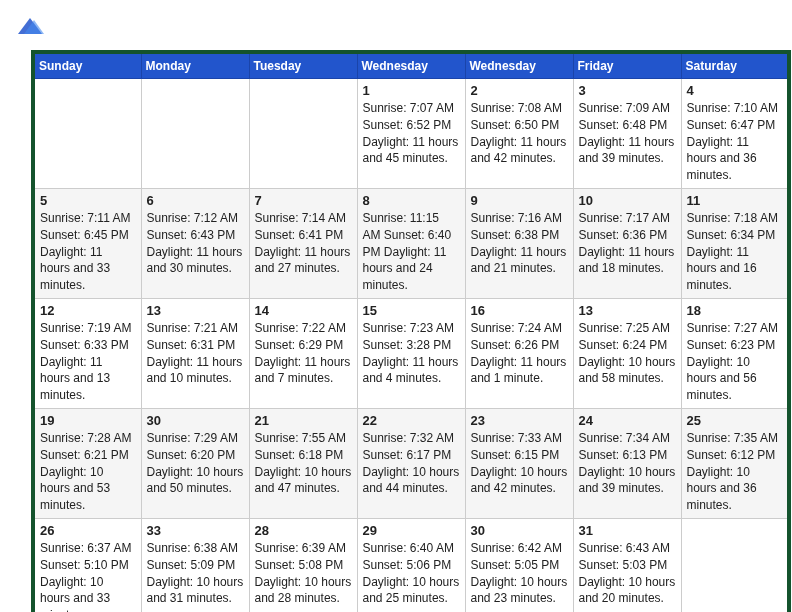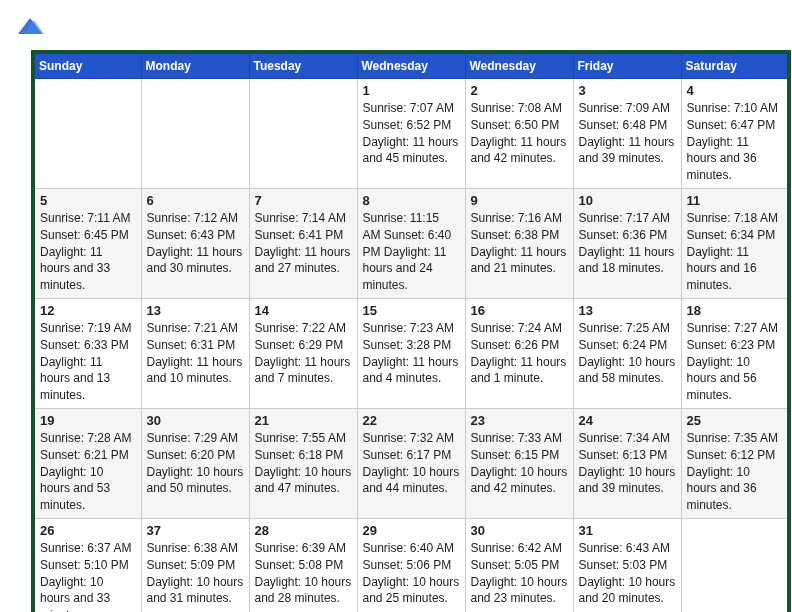--- a/index.html
+++ b/index.html
@@ -287,21 +287,21 @@
         </td>
       </tr>
       <tr>
         <td>
           <span class="day-number">26</span>
           <div class="day-info">Sunrise: 6:37 AM
 Sunset: 5:10 PM
 Daylight: 10 hours and 33 minutes.</div>
         </td>
         <td>
-          <span class="day-number">37</span>
+          <span class="day-number">33</span>
           <div class="day-info">Sunrise: 6:38 AM
 Sunset: 5:09 PM
 Daylight: 10 hours and 31 minutes.</div>
         </td>
         <td>
           <span class="day-number">28</span>
           <div class="day-info">Sunrise: 6:39 AM
 Sunset: 5:08 PM
 Daylight: 10 hours and 28 minutes.</div>
         </td>

